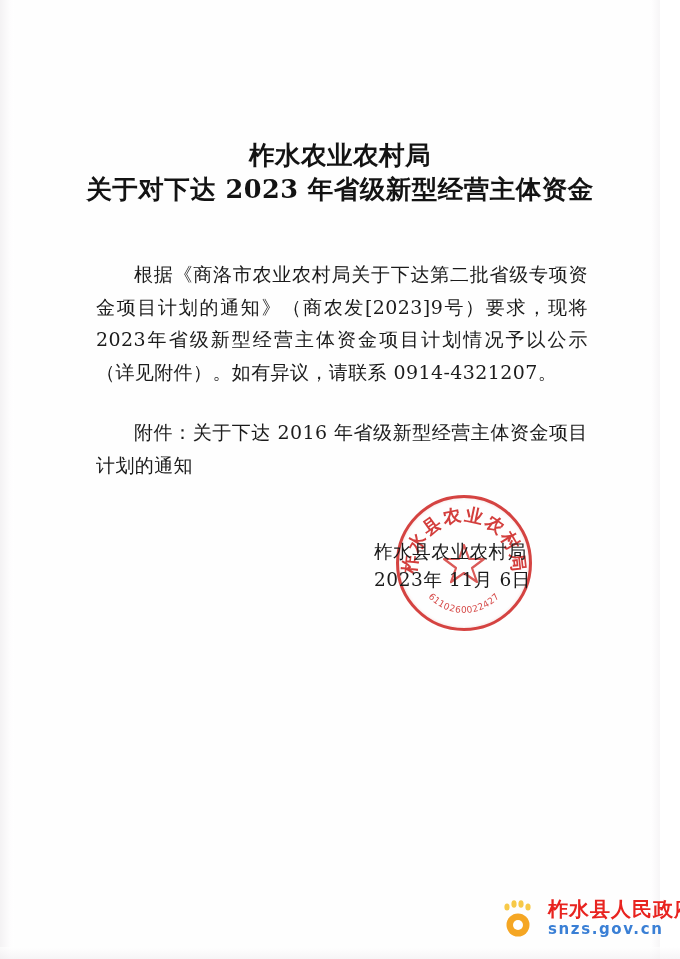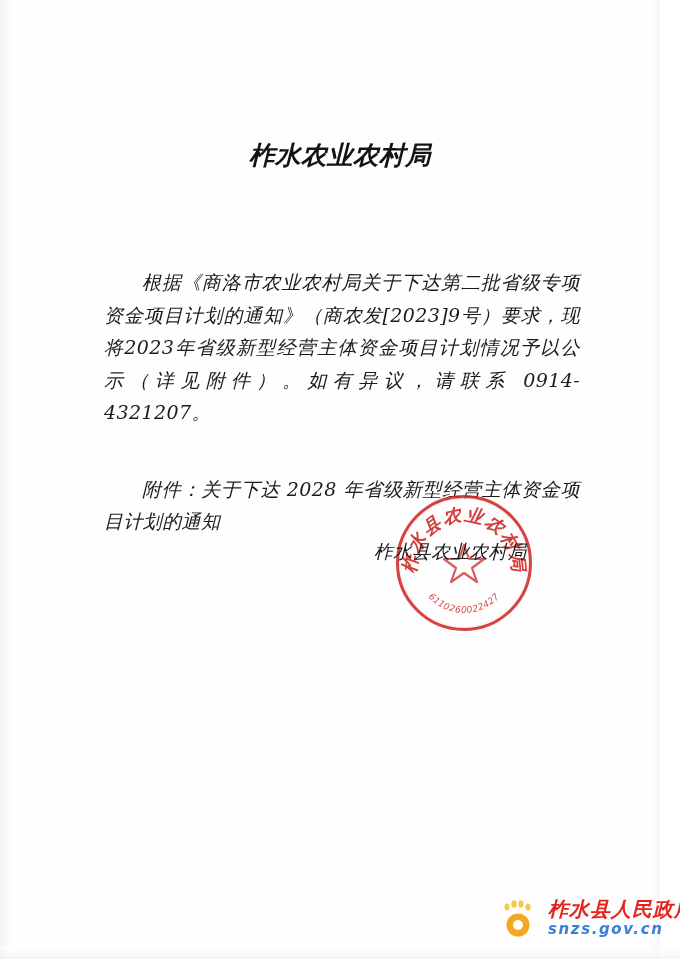--- a/index.html
+++ b/index.html
@@ -13,21 +13,20 @@
     font-family: "DejaVu Serif", "Liberation Serif", serif;
     position: relative;
     overflow: hidden;
   }
   .page {
     position: absolute;
     left: 0; top: 0;
     width: 660px;
     height: 959px;
     background: #fefefe;
-    font-style: italic;
   }
   
   .scan-edge-left {
     position: absolute;
     left: 0; top: 0;
     width: 14px; height: 959px;
     background: linear-gradient(to right, #f0eef0 0%, #fdfcfd 70%, #ffffff 100%);
     opacity: .75;
   }
   .scan-edge-right {
@@ -71,21 +70,21 @@
     width: 492px;
   }
   .para {
     font-family: "DejaVu Serif", "Liberation Serif", serif;
     font-size: 19px;
     line-height: 32.5px;
     color: #1b1b1b;
     text-align: justify;
     text-justify: inter-character;
     letter-spacing: 0.4px;
-    margin: 8px;
+    margin: 0;
   }
   .para.indent {
     text-indent: 2em;
   }
   .para-gap {
     height: 28px;
   }
 
   
   .sign-area {
@@ -229,26 +228,27 @@
 <body>
 
 <div class="page">
 
   <div class="scan-edge-left"></div>
   <div class="scan-edge-right"></div>
   <div class="scan-edge-bottom"></div>
 
   <div class="title-block">
     <div class="title-line">柞水农业农村局</div>
+    <div class="title-line">关于对下达 2023 年省级新型经营主体资金</div>
   </div>
 
   <div class="body-block">
     <p class="para indent">根据《商洛市农业农村局关于下达第二批省级专项资金项目计划的通知》（商农发[2023]9号）要求，现将2023年省级新型经营主体资金项目计划情况予以公示（详见附件）。如有异议，请联系 0914-4321207。</p>
     <div class="para-gap"></div>
-    <p class="para indent">附件：关于下达 2028 年省级新型经营主体资金项目计划的通知</p>
+    <p class="para indent">附件：关于下达 2016 年省级新型经营主体资金项目计划的通知</p>
   </div>
 
   <div class="sign-area">
 
     <div class="seal"></div>
     <div class="seal-inner-fade"></div>
 
     <div class="seal-arc-text">
       <svg viewBox="0 0 136 136" xmlns="http://www.w3.org/2000/svg">
         <defs>
@@ -271,20 +271,21 @@
       </svg>
     </div>
 
     <div class="seal-star">
       <svg viewBox="0 0 42 42" xmlns="http://www.w3.org/2000/svg">
         <polygon points="21,2 26,16 41,16 29,25 34,39 21,30 8,39 13,25 1,16 16,16" fill="none" stroke="#d2322f" stroke-width="2.2" stroke-linejoin="round"></polygon>
       </svg>
     </div>
 
     <div class="sign-text">柞水县农业农村局</div>
+    <div class="sign-date">2023年 11月 6日</div>
   </div>
 
   <div class="footer">
     <div class="footer-logo">
       <svg viewBox="0 0 40 42" xmlns="http://www.w3.org/2000/svg">
         <ellipse cx="9" cy="9" rx="2.6" ry="3.6" fill="#f7c948"></ellipse>
         <ellipse cx="16" cy="6" rx="2.6" ry="3.8" fill="#f7c948"></ellipse>
         <ellipse cx="23" cy="6" rx="2.6" ry="3.8" fill="#f7c948"></ellipse>
         <ellipse cx="30" cy="9" rx="2.6" ry="3.6" fill="#f7c948"></ellipse>
         <circle cx="20" cy="27" r="11.5" fill="#f5a623"></circle>

